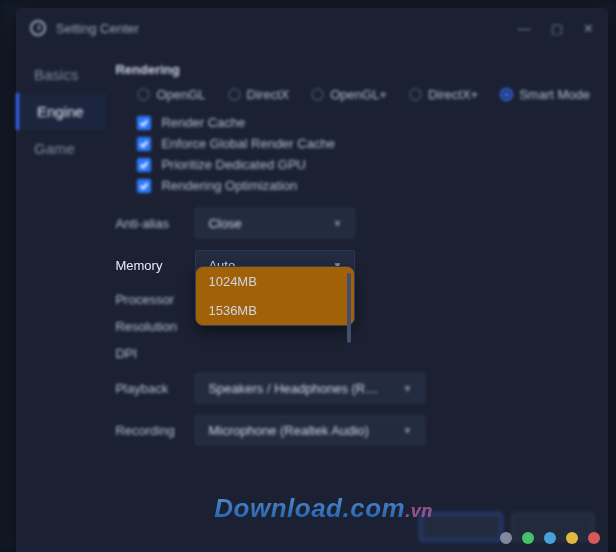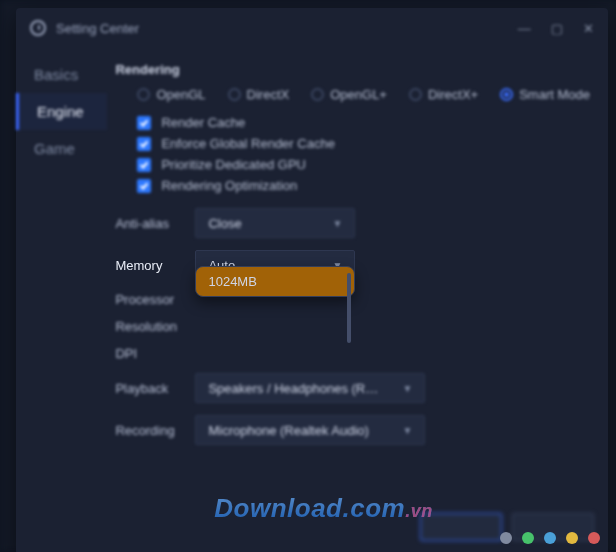--- a/index.html
+++ b/index.html
@@ -190,20 +190,21 @@
       <div class="form-row blur">
         <div class="form-label">Recording</div>
         <div class="select wide">
           <span>Microphone (Realtek Audio)</span>
           <span class="chev">▼</span>
         </div>
       </div>
 
       <div class="dropdown">
         <div class="dropdown-item">1024MB</div>
+        <div class="dropdown-item">1536MB</div>
         <div class="dropdown-scroll"></div>
       </div>
 
       <div class="footer-btns">
         <div class="btn primary"></div>
         <div class="btn"></div>
       </div>
 
     </div>
   </div>

